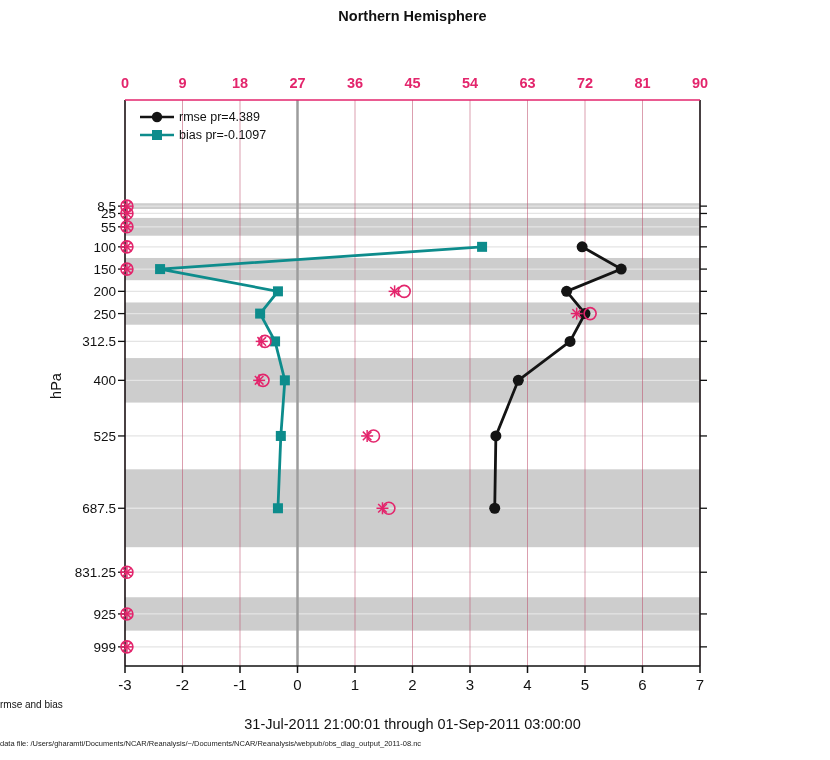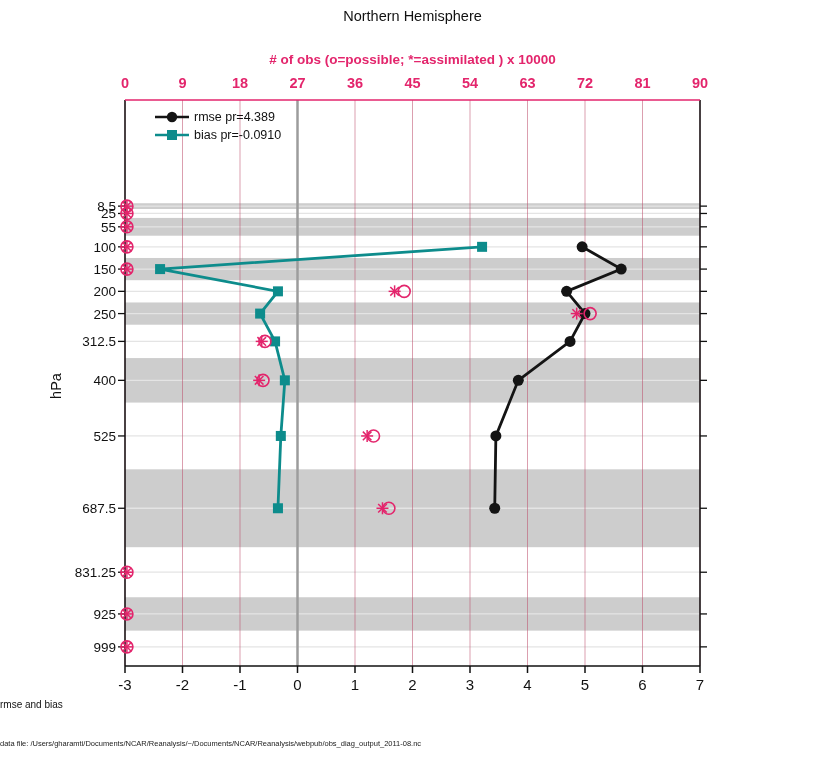--- a/index.html
+++ b/index.html
@@ -1,28 +1,28 @@
 <!DOCTYPE html>
 <html><head>
 <meta charset="utf-8">
 <style>
   html,body{margin:0;padding:0;background:#ffffff;}
   .figure{
     position:relative;width:830px;height:760px;background:#ffffff;overflow:hidden;
     font-family:"Liberation Sans", sans-serif;color:#111;
   }
   .t{position:absolute;white-space:nowrap;}
-  .title1{top:8px;left:0;width:825px;text-align:center;font-size:14.5px;font-weight:normal;}
+  .title1{top:8px;left:0;width:825px;text-align:center;font-size:14.5px;font-weight:bold;}
   .title2{top:28px;left:0;width:825px;text-align:center;font-size:15.5px;font-weight:bold;letter-spacing:0.3px;}
   .toplabel{top:52px;left:0;width:825px;text-align:center;font-size:13.5px;font-weight:600;color:#e3256c;}
   .xlabel{top:699px;left:0;width:825px;text-align:left;font-size:10px;}
   .timespan{top:716px;left:0;width:825px;text-align:center;font-size:14.5px;}
   .datafile{top:739px;left:0;width:825px;font-size:7.5px;color:#222;}
   .ylabel{top:378px;left:36px;width:40px;text-align:center;font-size:14.5px;transform:rotate(-90deg);transform-origin:center;}
-  .legend{position:absolute;top:108px;left:154px;font-size:12.5px;line-height:18px;}
+  .legend{position:absolute;top:108px;left:139px;font-size:12.5px;line-height:18px;}
   .legend-row{display:flex;align-items:center;height:18px;}
   .legend-row svg{margin-right:4px;}
   svg.chart{position:absolute;top:0;left:0;}
 </style>
 </head>
 <body>
 
 <div class="figure">
 
   <svg class="chart" id="chart" width="830" height="760">
@@ -250,35 +250,35 @@
       <circle cx="126.91666666666667" cy="646.8663522012579" r="6" fill="none" stroke="#e3256c" stroke-width="1.6"></circle>
       <g stroke="#e3256c" stroke-width="1.5">
         <line x1="126.91666666666667" y1="640.8663522012579" x2="126.91666666666667" y2="652.8663522012579"></line>
         <line x1="120.91666666666667" y1="646.8663522012579" x2="132.91666666666669" y2="646.8663522012579"></line>
         <line x1="122.61666666666667" y1="642.5663522012579" x2="131.21666666666667" y2="651.1663522012578"></line>
         <line x1="122.61666666666667" y1="651.1663522012578" x2="131.21666666666667" y2="642.5663522012579"></line>
       </g>
     </svg>
 
   <div class="t title1">Northern Hemisphere</div>
-  <div class="t toplabel"># of obs (o=possible; *=assimilated ) x 10000</div>
 
   <div class="legend">
     <div class="legend-row">
       <svg width="36" height="12">
         <line x1="1" y1="6" x2="35" y2="6" stroke="#141414" stroke-width="2.6"></line>
         <circle cx="18" cy="6" r="5.2" fill="#141414"></circle>
       </svg>
       <span>rmse pr=4.389</span>
     </div>
     <div class="legend-row">
       <svg width="36" height="12">
         <line x1="1" y1="6" x2="35" y2="6" stroke="#0d8c8c" stroke-width="2.6"></line>
         <rect x="13" y="1" width="10" height="10" fill="#0d8c8c"></rect>
       </svg>
-      <span>bias pr=-0.0910</span>
+      <span>bias pr=-0.1097</span>
     </div>
   </div>
 
   <div class="t ylabel">hPa</div>
   <div class="t xlabel">rmse and bias</div>
+  <div class="t timespan">31-Jul-2011 21:00:01 through 01-Sep-2011 03:00:00</div>
   <div class="t datafile">data file: /Users/gharamti/Documents/NCAR/Reanalysis/~/Documents/NCAR/Reanalysis/webpub/obs_diag_output_2011-08.nc</div>
 </div>
 
 </body></html>

